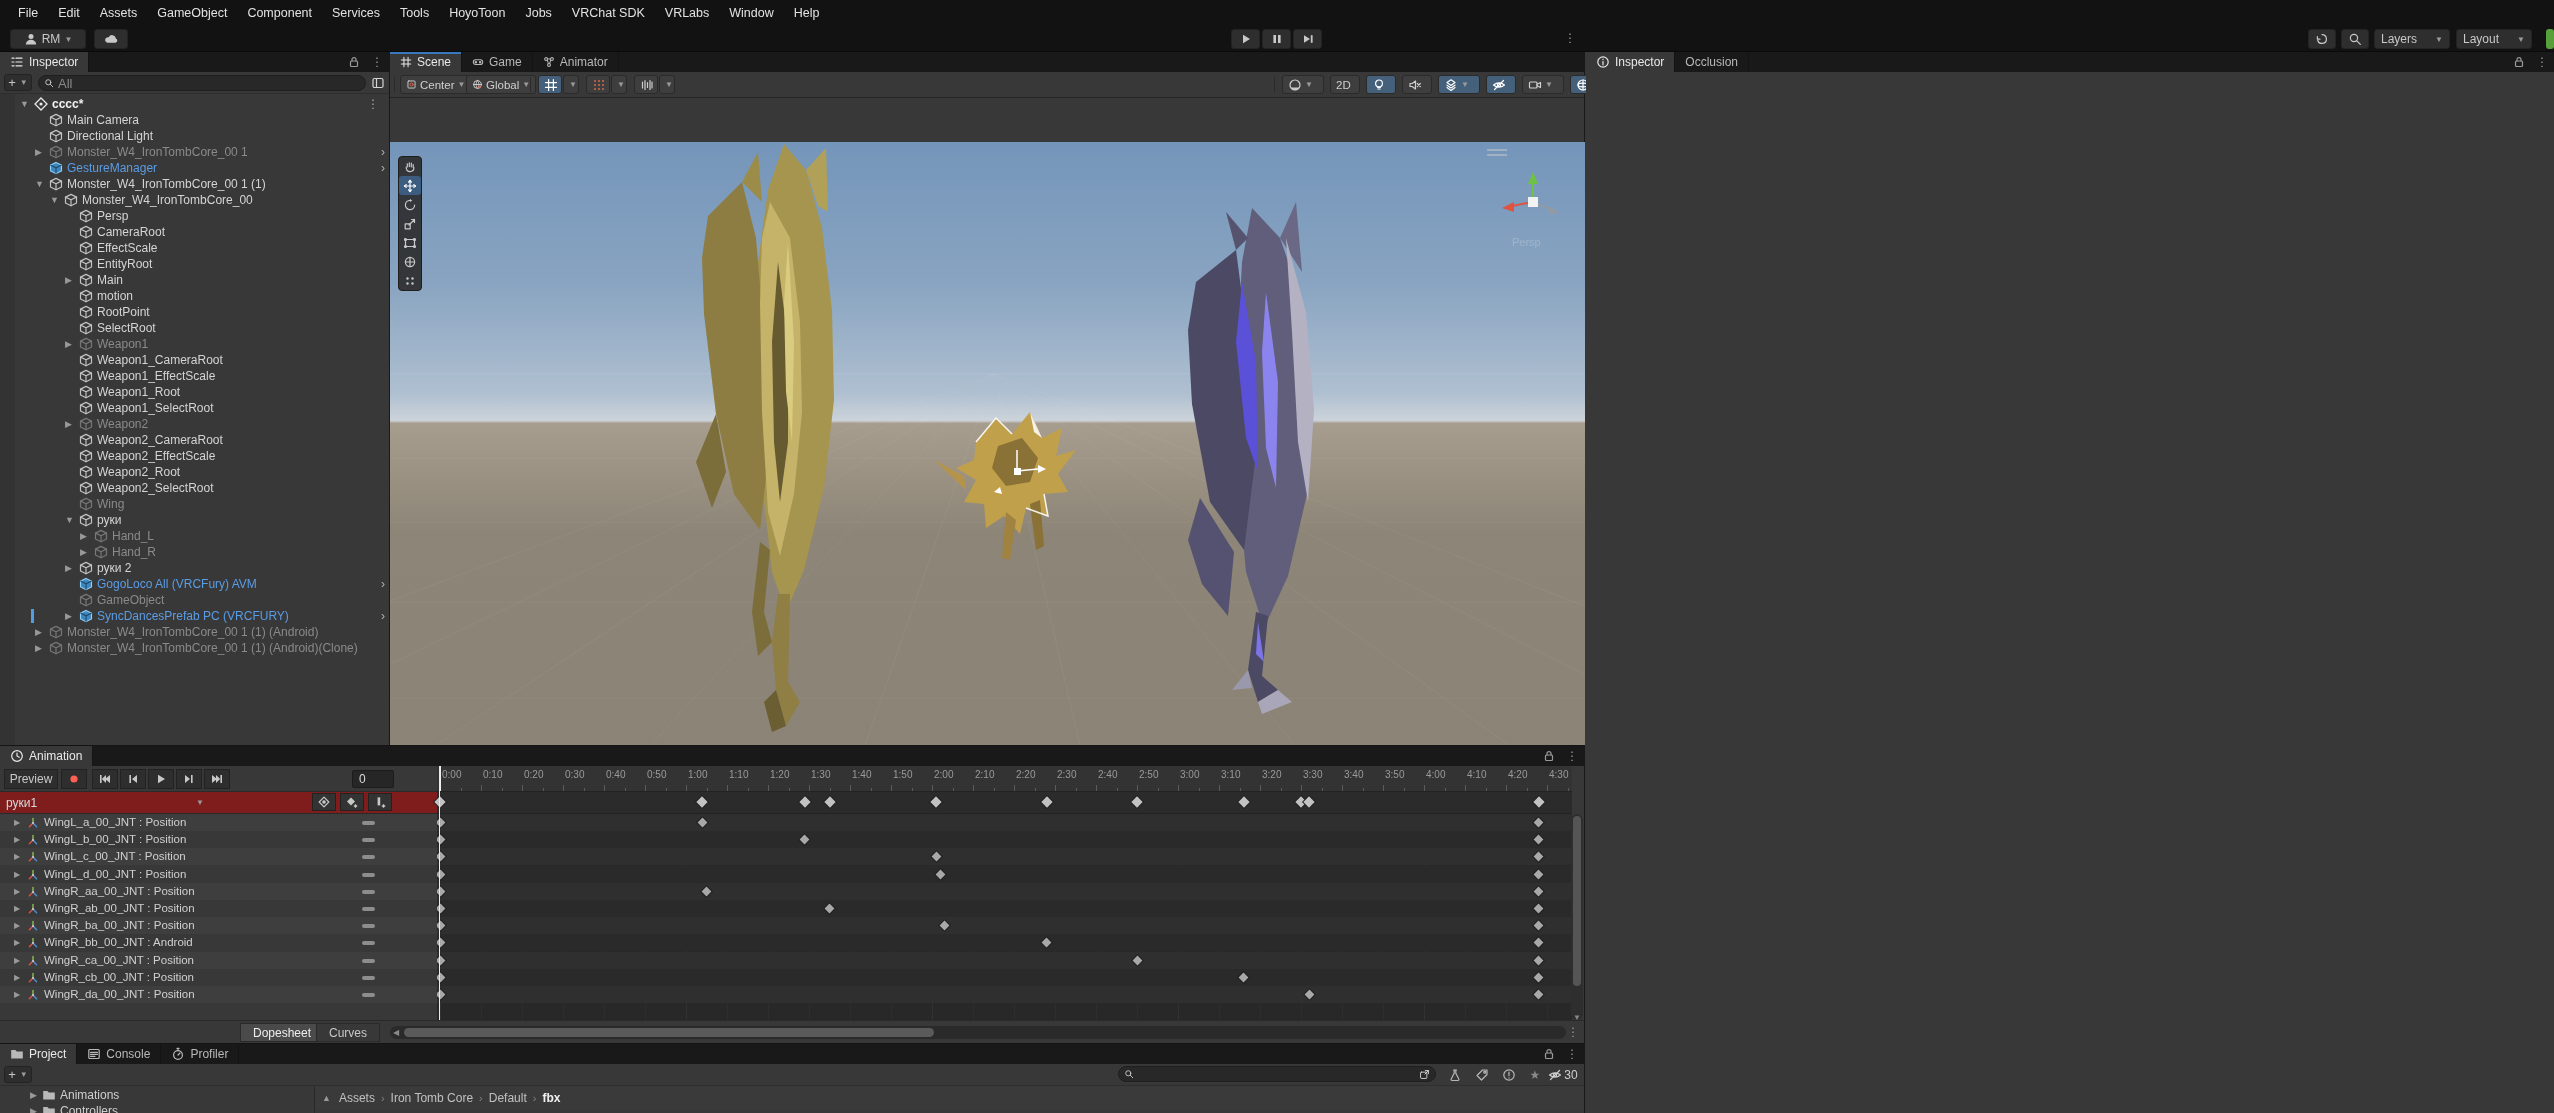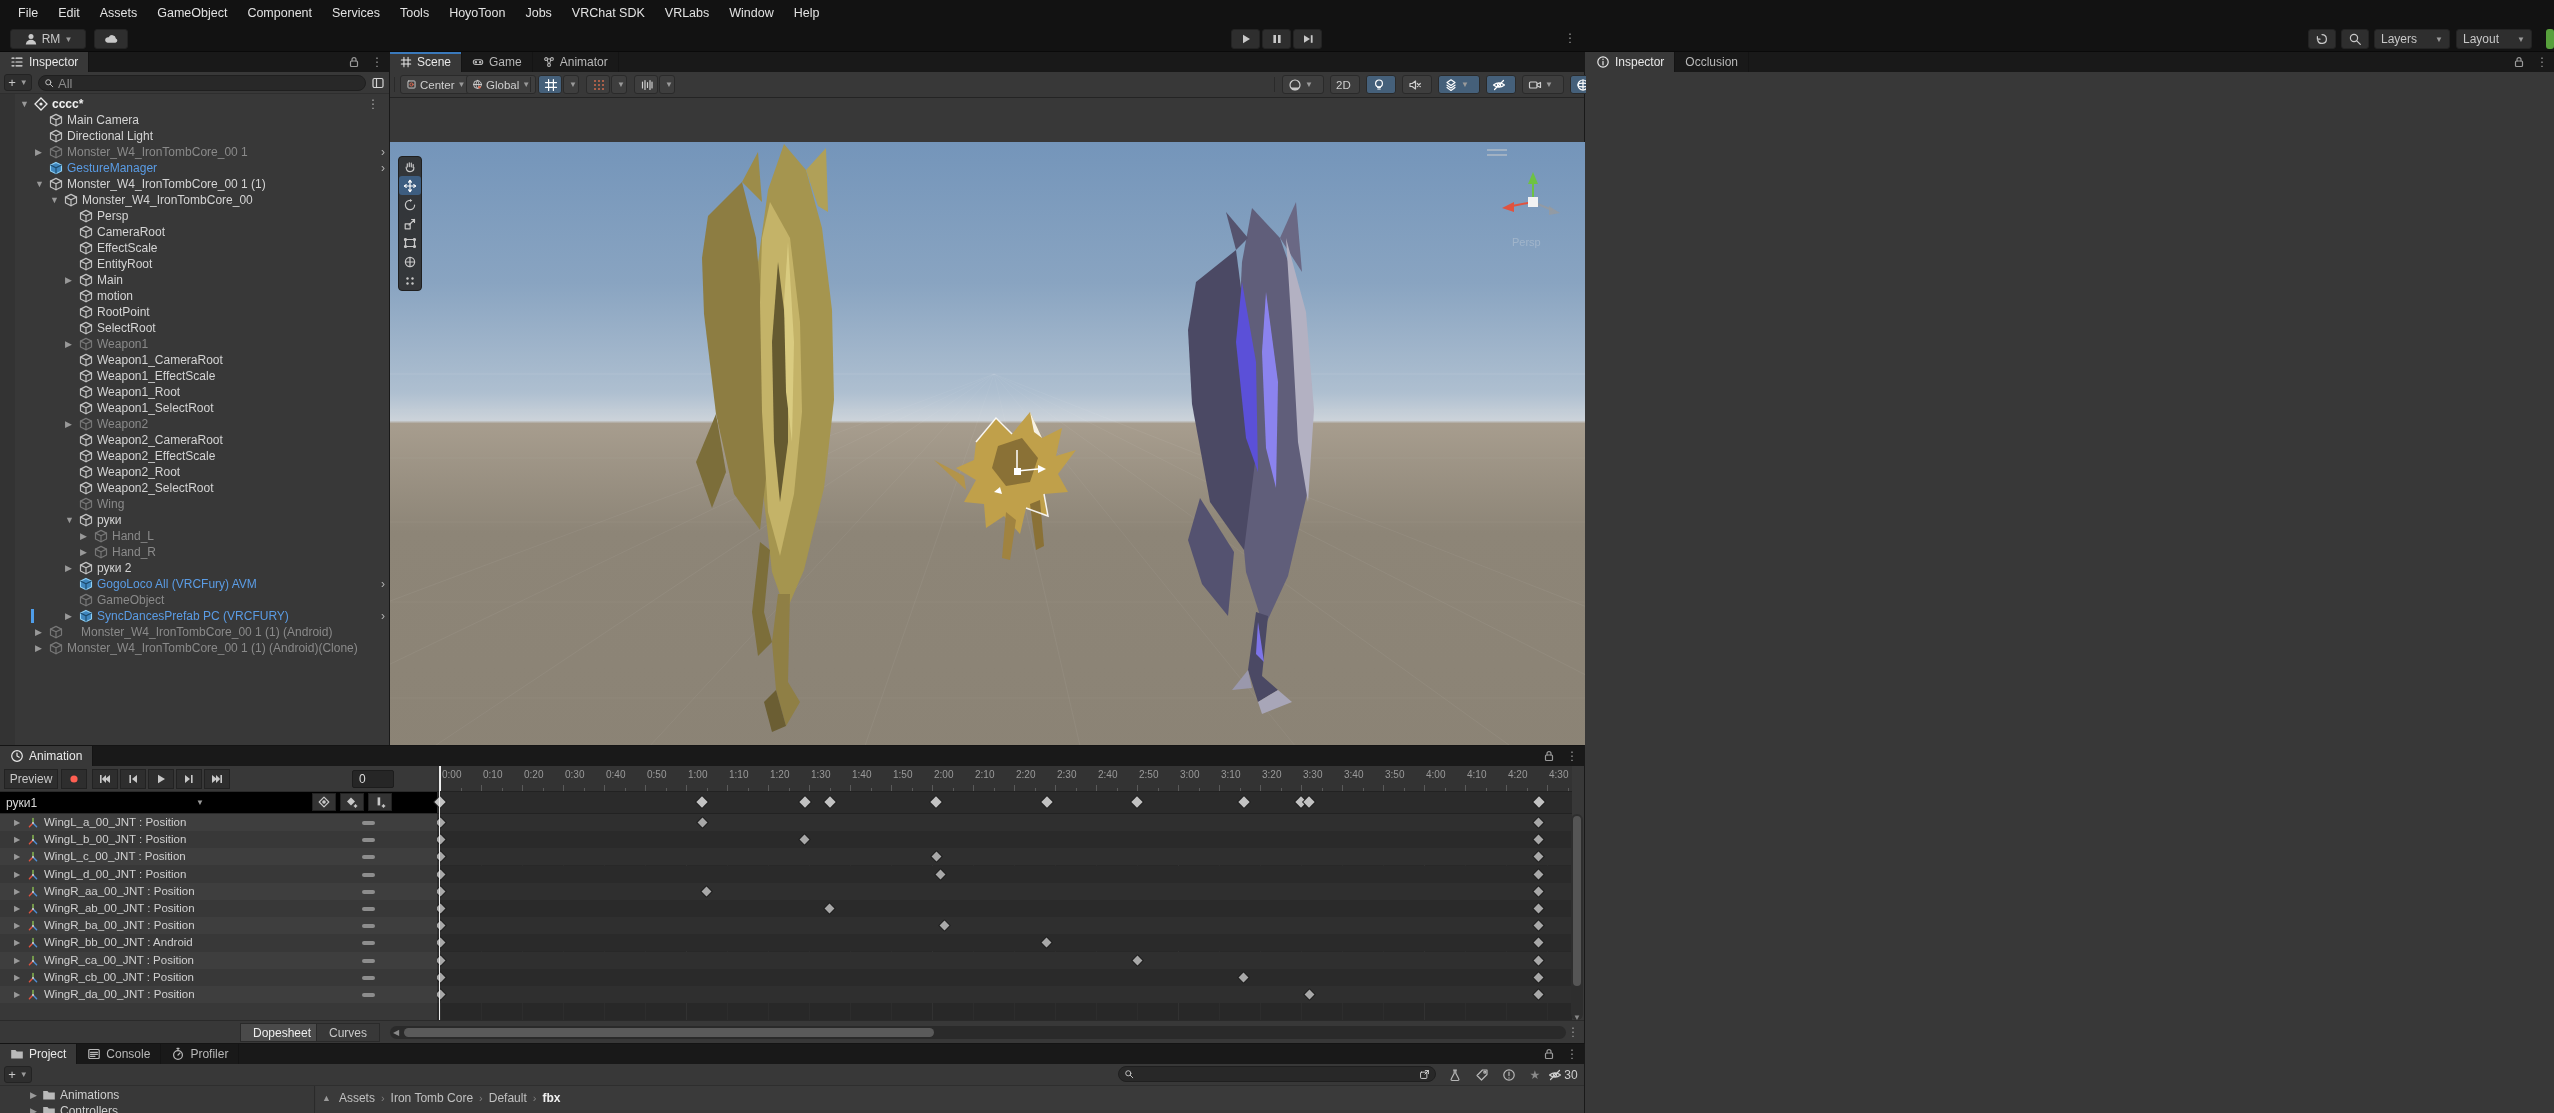--- a/index.html
+++ b/index.html
@@ -67,21 +67,21 @@
   #inspector { left:1586px; top:52px; width:968px; height:1061px; background:#383838; }
 
   
   #animpanel { left:0; top:745px; width:1585px; height:298px; background:#383838; border-top:1px solid #141414; border-right:1px solid #191919; overflow:hidden; }
   .abtn { position:absolute; top:3px; height:20px; background:#2e2e2e; border:1px solid #222; display:flex; align-items:center;
           justify-content:center; color:#c8c8c8; padding:0 6px; }
   #anim-toolbar { position:absolute; left:0; top:20px; width:437px; height:26px; background:#383838; border-bottom:1px solid #2a2a2a; }
   #anim-ruler { position:absolute; left:437px; top:20px; width:1135px; height:26px; background:#333; border-bottom:1px solid #222; overflow:hidden; }
   .rlabel { position:absolute; top:3px; font-size:10px; color:#9a9a9a; }
   .rtick { position:absolute; bottom:0; width:1px; background:#5a5a5a; }
-  #anim-cliprow { position:absolute; left:0; top:46px; width:437px; height:22px; background:#000000; border-bottom:1px solid #2a2a2a; }
+  #anim-cliprow { position:absolute; left:0; top:46px; width:437px; height:22px; background:#7f1d1d; border-bottom:1px solid #2a2a2a; }
   #clip-dd { position:absolute; left:0; top:0; width:212px; height:21px; display:flex; align-items:center; padding:0 6px; color:#d8d8d8; }
   #anim-summary-right { position:absolute; left:437px; top:46px; width:1135px; height:22px; background:#2b2b2b; border-bottom:1px solid #222; }
   .dl-row { position:absolute; left:0; width:437px; height:17px; }
   .dr-row { position:absolute; left:0; width:100%; height:17px; }
   #dope-left { position:absolute; left:0; top:68px; width:437px; height:206px; background:#383838; overflow:hidden; }
   #dope-right { position:absolute; left:437px; top:68px; width:1135px; height:206px; background:#282828; overflow:hidden; }
   .dl-row .arrow { position:absolute; left:14px; top:4px; font-size:8px; color:#999; }
   .dl-row .hlabel { position:absolute; left:44px; top:0; line-height:17px; color:#cfcfcf; white-space:nowrap; font-size:11.5px; }
   .dl-row .hicon { position:absolute; left:26px; top:2px; }
   .pill { position:absolute; right:62px; top:7px; width:13px; height:4px; border-radius:2px; background:#8d8d8d; }
@@ -561,21 +561,21 @@
           <span class="pfarrow">›</span>
         </div>
         <div class="hrow" style="top: 530px;">
           <span class="arrow" style="left:35px">▶</span>
           <span class="icon hicon" style="left:49px;color:#777">
             <svg viewBox="0 0 14 14" fill="none" stroke="currentColor" stroke-width="1.2" stroke-linecap="round" stroke-linejoin="round">
               <path d="M7 1.4 12.5 4.1V10L7 12.7 1.5 10V4.1Z"></path>
               <path d="M1.5 4.1 7 6.8 12.5 4.1M7 6.8V12.7"></path>
             </svg>
           </span>
-          <span class="hlabel gray" style="left:81px">Monster_W4_IronTombCore_00 1 (1) (Android)</span>
+          <span class="hlabel gray" style="left:67px">Monster_W4_IronTombCore_00 1 (1) (Android)</span>
         </div>
         <div class="hrow" style="top: 546px;">
           <span class="arrow" style="left:35px">▶</span>
           <span class="icon hicon" style="left:49px;color:#777">
             <svg viewBox="0 0 14 14" fill="none" stroke="currentColor" stroke-width="1.2" stroke-linecap="round" stroke-linejoin="round">
               <path d="M7 1.4 12.5 4.1V10L7 12.7 1.5 10V4.1Z"></path>
               <path d="M1.5 4.1 7 6.8 12.5 4.1M7 6.8V12.7"></path>
             </svg>
           </span>
           <span class="hlabel gray" style="left:67px">Monster_W4_IronTombCore_00 1 (1) (Android)(Clone)</span>

